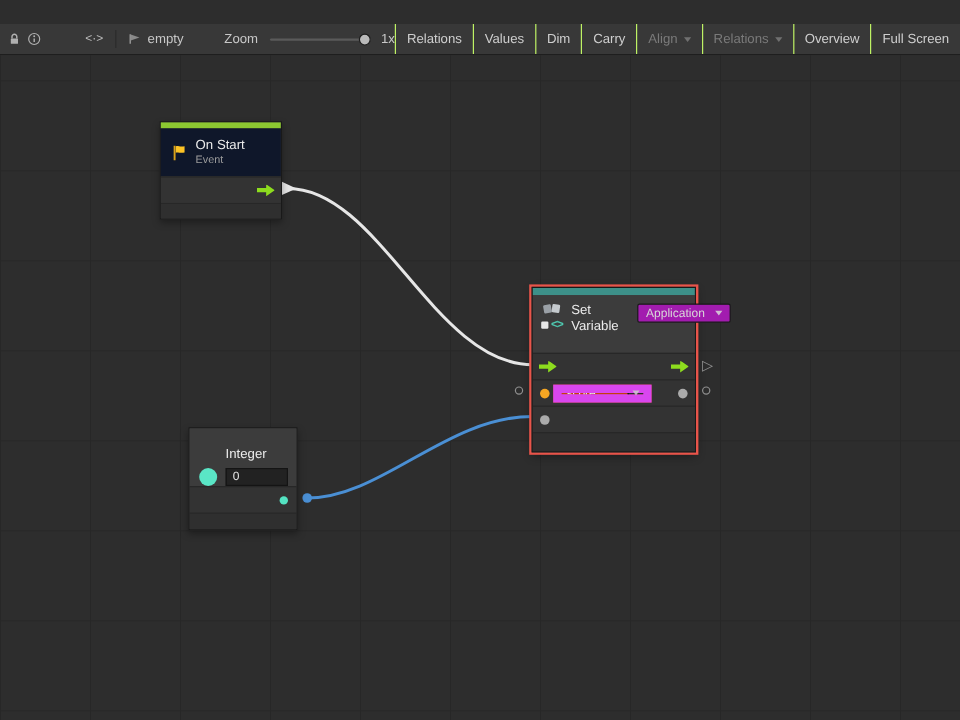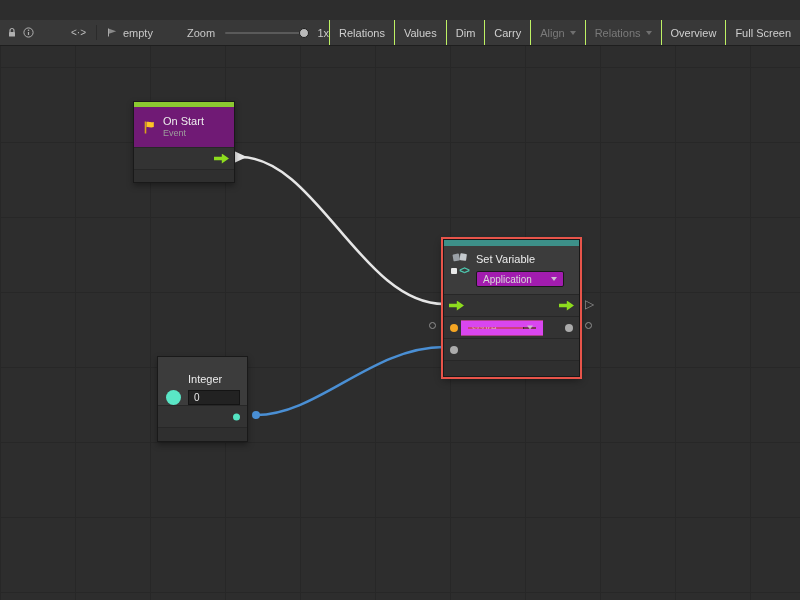--- a/index.html
+++ b/index.html
@@ -47,28 +47,28 @@
   .port-arrow{position:absolute;top:50%;transform:translateY(-50%);width:15px;height:10px;background:#8ddc1e;
     clip-path:polygon(0 32%,52% 32%,52% 0,100% 50%,52% 100%,52% 68%,0 68%)}
   .port-arrow.in{left:5px}.port-arrow.out{right:5px}
   .port-dot{position:absolute;top:50%;transform:translateY(-50%);border-radius:50%}
   .dot-orange{width:8px;height:8px;background:#f5a623;left:6px}
   .dot-gray-r{width:8px;height:8px;background:#ababab;right:6px}
   .dot-gray-l{width:8px;height:8px;background:#ababab;left:6px}
   .dot-cyan{width:7px;height:7px;background:#54e3c2;right:7px}
 
   
-  .onstart-header{display:flex;align-items:center;gap:6px;padding:2px 8px;height:40px;background:#701a75}
+  .onstart-header{display:flex;align-items:center;gap:6px;padding:2px 8px;height:40px;background:#0f172a}
 
   
   .sv-header{display:flex;gap:7px;padding:6px 7px 0;height:48px;background:#3c3c3c}
   .sv-icons{display:flex;flex-direction:column;gap:3px;align-items:center;width:18px;flex:none}
   .code-glyph{color:#4ec9b0;font-size:10px;font-weight:bold;letter-spacing:-1px;line-height:10px;display:flex;align-items:center;gap:2px}
   .code-glyph::before{content:"";display:inline-block;width:6px;height:6px;background:#e8e8e8;border-radius:1px}
-  .sv-right{display:flex;flex-direction:column;gap:5px;padding-top:1px}
+  .sv-right{display:flex;flex-direction:row;gap:5px;padding-top:1px}
   .scope-dd{display:inline-flex;align-items:center;justify-content:space-between;width:88px;height:16px;padding:0 6px;background:#a21caf;border:1px solid #191919;border-radius:2px;font-size:10px;color:#d8d8d8}
   .name-field{position:absolute;left:17px;top:50%;transform:translateY(-50%);display:flex;width:82px;height:15px;background:#c2410c;border:7px solid #d946ef}
   .name-text{flex:1;display:flex;align-items:center;padding-left:4px;font-size:10px;color:#eeeeee;overflow:hidden}
   .name-caret{width:13px;display:flex;align-items:center;justify-content:center;border-left:1px solid #121212;background:#2c2c2c;color:#cccccc}
 
   
   .int-header{display:flex;align-items:flex-end;gap:7px;padding:0 8px;height:48px;background:#3c3c3c}
   .int-icon{width:15px;height:15px;border-radius:50%;background:#5ae6c6;flex:none}
   .int-col{display:flex;flex-direction:column;gap:4px}
   .value-box{width:52px;height:15px;background:#222222;border:1px solid #141414;display:flex;align-items:center;padding-left:5px;font-size:10px;color:#e8e8e8}

